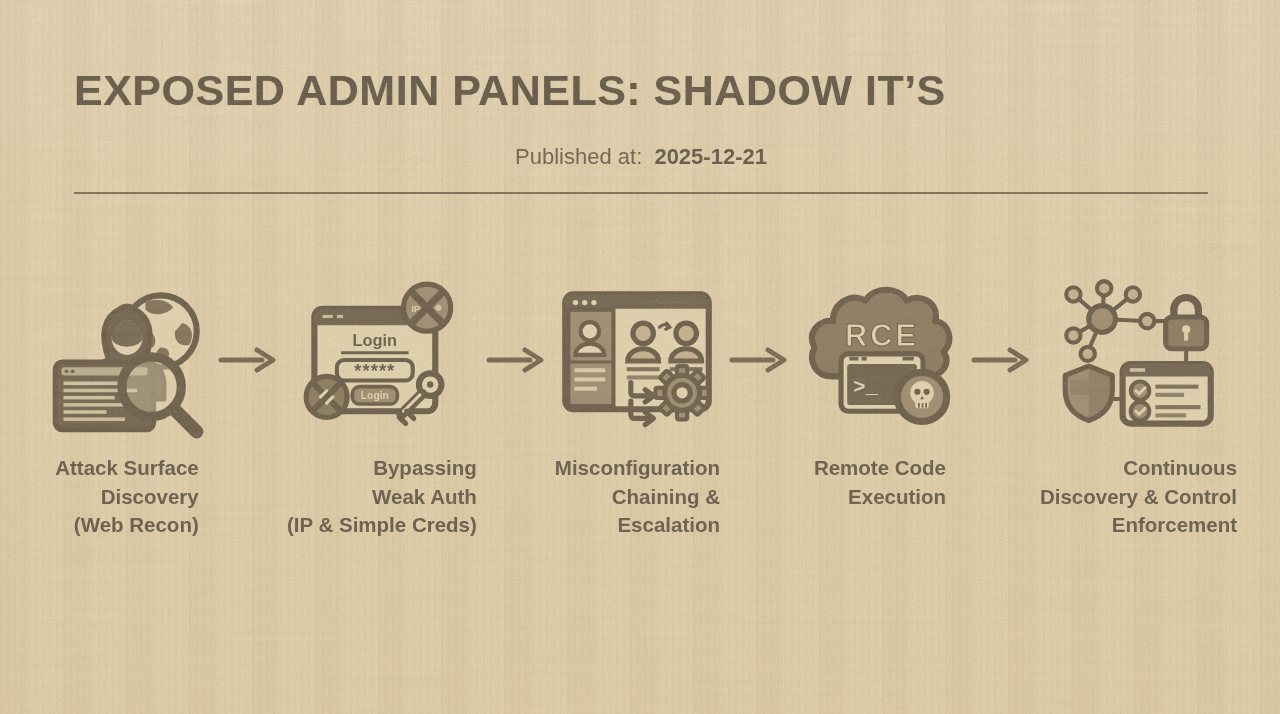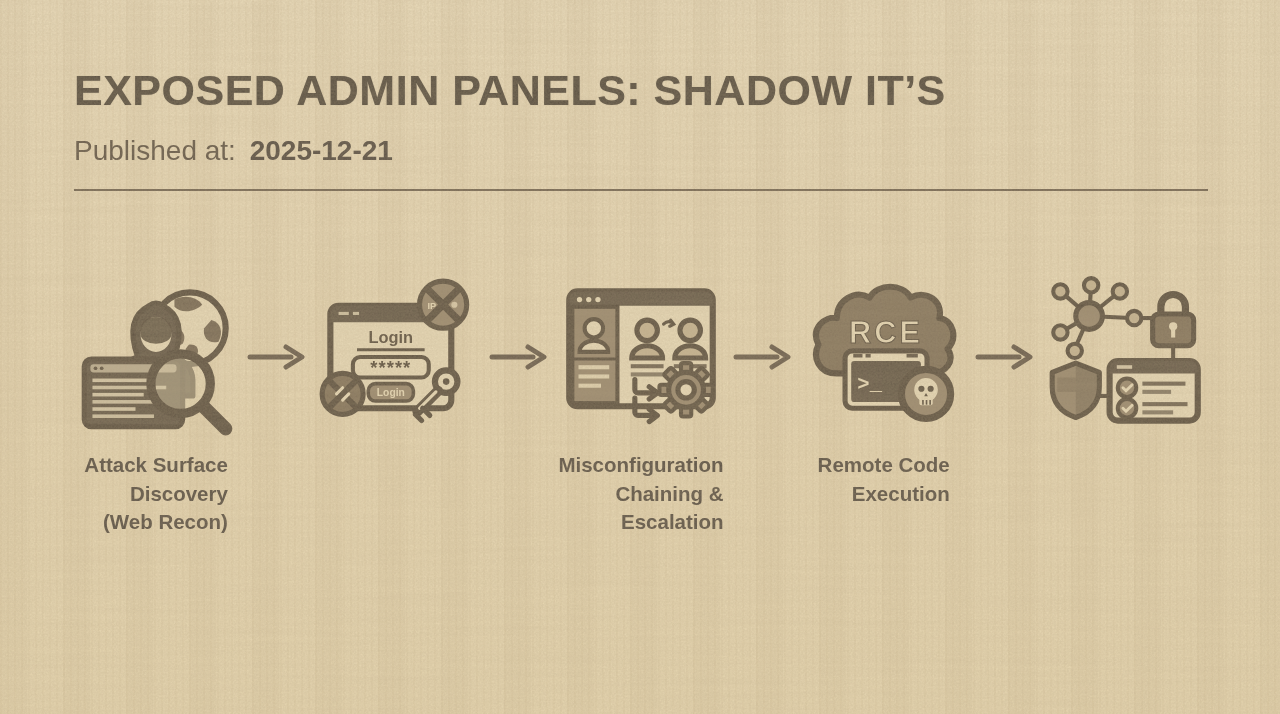--- a/index.html
+++ b/index.html
@@ -27,23 +27,24 @@
     margin:0;
     font-size:43px;
     line-height:1.21;
     font-weight:bold;
     letter-spacing:0.5px;
     color:#484036;
     text-shadow:0 0 1px rgba(72,64,54,0.35);
   }
   h1.title span{display:block;}
   .published{
-    margin-top:19px;
-    font-size:28px;
+    margin-top:28px;
+    font-size:22px;
     color:#584d41;
+    text-align:center;
   }
   .published .date{font-weight:bold;color:#49413a;margin-left:6px;}
   hr.divider{
     border:none;
     border-top:2px solid #55483a;
     margin:22px 0 0 0;
     opacity:0.85;
   }
   .flow{
     margin-top:84px;
@@ -164,20 +165,21 @@
             <path d="M20,116 l6,-6 M26,122 l6,-6" stroke="#f3e5c3" stroke-width="3" stroke-linecap="round"></path>
 
             <circle cx="127" cy="104" r="11" fill="#f3e5c3" stroke="#4c4134" stroke-width="6"></circle>
             <circle cx="127" cy="104" r="3.2" fill="#4c4134"></circle>
             <line x1="119" y1="113" x2="99" y2="133" stroke="#4c4134" stroke-width="10" stroke-linecap="round"></line>
             <line x1="117" y1="114" x2="101" y2="130" stroke="#f3e5c3" stroke-width="3" stroke-linecap="round"></line>
             <line x1="104" y1="130" x2="111" y2="137" stroke="#4c4134" stroke-width="5" stroke-linecap="round"></line>
             <line x1="97" y1="136" x2="103" y2="142" stroke="#4c4134" stroke-width="5" stroke-linecap="round"></line>
           </svg>
         </div>
+        <div class="label">Bypassing<br>Weak Auth<br>(IP &amp; Simple Creds)</div>
       </div>
 
       <div class="arrow">
         <svg width="60" height="28" viewBox="0 0 60 28">
           <line x1="3" y1="14" x2="44" y2="14" stroke="#51453a" stroke-width="5" stroke-linecap="round"></line>
           <path d="M39,4 L55,14 L39,24" fill="none" stroke="#51453a" stroke-width="5" stroke-linecap="round" stroke-linejoin="round"></path>
         </svg>
       </div>
 
       <div class="step">
@@ -319,20 +321,21 @@
             <rect x="96" y="132" width="30" height="4" fill="#4c4134" opacity="0.7"></rect>
             <line x1="50" y1="118" x2="64" y2="118" stroke="#4c4134" stroke-width="4"></line>
 
             <g>
               <path d="M31,86 l23,9 v14 q0,22 -23,30 q-23,-8 -23,-30 v-14 z" fill="#94836a" stroke="#4c4134" stroke-width="5" stroke-linejoin="round"></path>
               <path d="M31,88 l21,8 v13 q0,20 -21,28 z" fill="#4c4134" opacity="0.3"></path>
               <rect x="13" y="100" width="18" height="14" fill="#4c4134" opacity="0.25"></rect>
             </g>
           </svg>
         </div>
+        <div class="label">Continuous<br>Discovery &amp; Control<br>Enforcement</div>
       </div>
 
     </div>
   </div>
 
   <svg class="texture" xmlns="http://www.w3.org/2000/svg">
     <defs>
       <filter id="grain" x="0" y="0" width="100%" height="100%">
         <feTurbulence type="fractalNoise" baseFrequency="0.55" numOctaves="2" seed="7" stitchTiles="stitch"></feTurbulence>
         <feColorMatrix type="matrix" values="0 0 0 0 0.44  0 0 0 0 0.35  0 0 0 0 0.21  0.55 0.55 0.55 0 0"></feColorMatrix>

